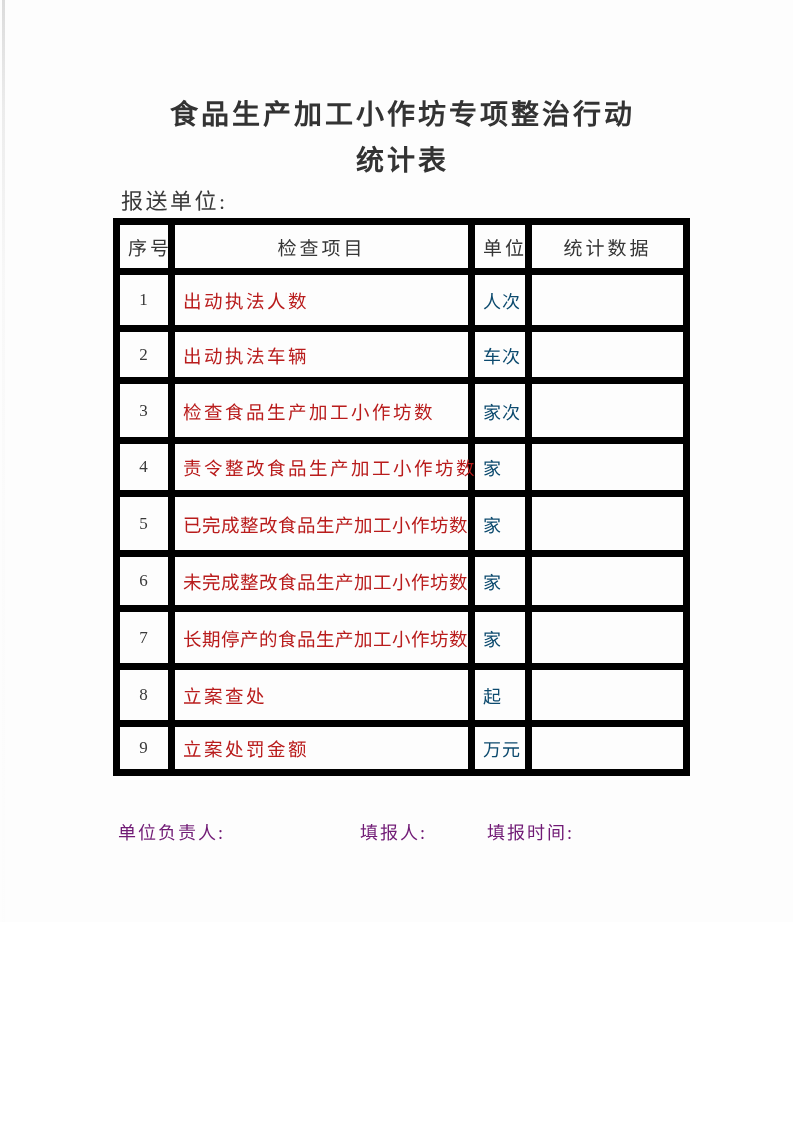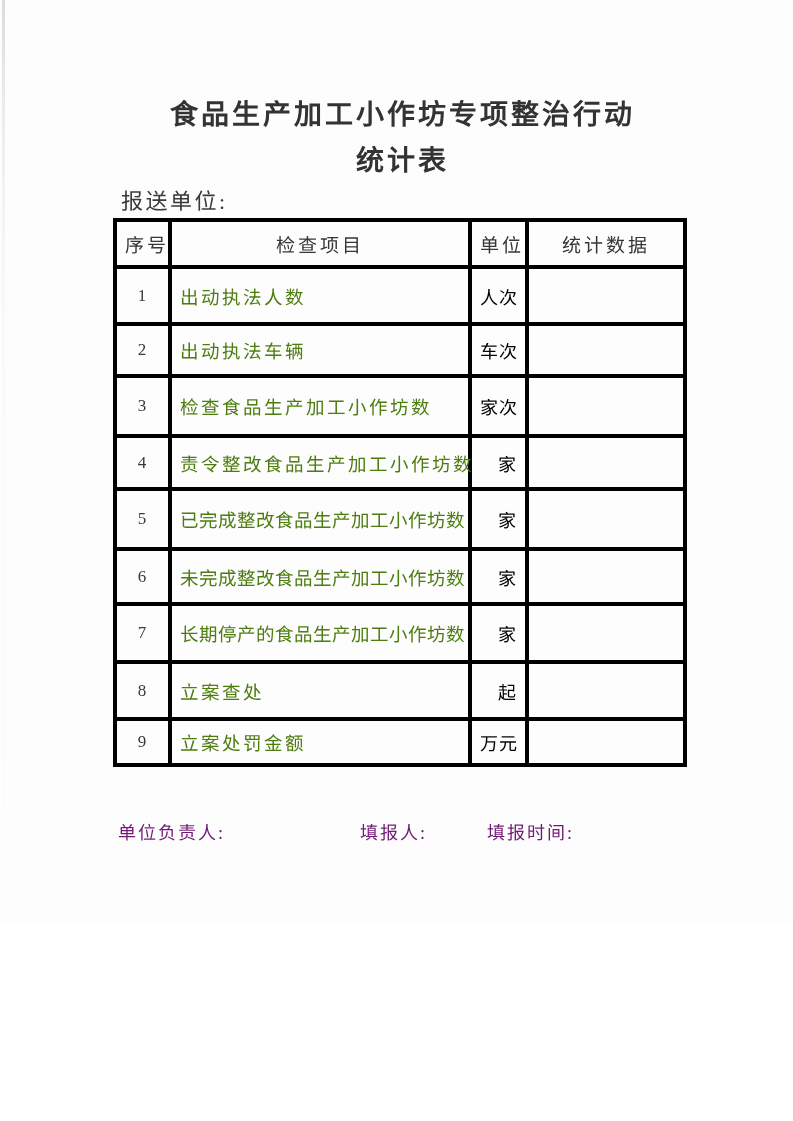--- a/index.html
+++ b/index.html
@@ -63,21 +63,21 @@
     border-collapse: collapse;
     table-layout: fixed;
     background: transparent;
   }
   #stats-table col.c-no    { width: 55px; }
   #stats-table col.c-item  { width: 300px; }
   #stats-table col.c-unit  { width: 57px; }
   #stats-table col.c-value { width: 158px; }
 
   #stats-table th, #stats-table td {
-    border: 4px solid #000000;
+    border: 7px solid #000000;
     padding: 8px;
     font-weight: normal;
     overflow: visible;
     white-space: nowrap;
   }
   #stats-table { border: 2px solid #4c4c4c; }
   #stats-table thead tr { height: 40px; }
   #stats-table tbody tr:nth-child(1)  { height: 57px; }
   #stats-table tbody tr:nth-child(2)  { height: 52px; }
   #stats-table tbody tr:nth-child(3)  { height: 60px; }
@@ -99,28 +99,28 @@
     text-align: center;
     font-size: 17px;
     letter-spacing: 1px;
     color: #3a3a3a;
   }
   td.cell-item {
     text-align: left;
     padding-left: 16px;
     font-size: 18.5px;
     letter-spacing: 2.5px;
-    color: #4d7c0f;
+    color: #b91c1c;
   }
   tr.tight td.cell-item { letter-spacing: 0.5px; }
   td.cell-unit {
-    text-align: right;
+    text-align: left;
     font-size: 18px;
     letter-spacing: 1px;
-    color: #000000;
+    color: #0c4a6e;
   }
   td.cell-value { background: transparent; }
 
   
   .footer-label {
     position: absolute;
     top: 818px;
     font-size: 18px;
     letter-spacing: 2px;
     color: #701a75;

